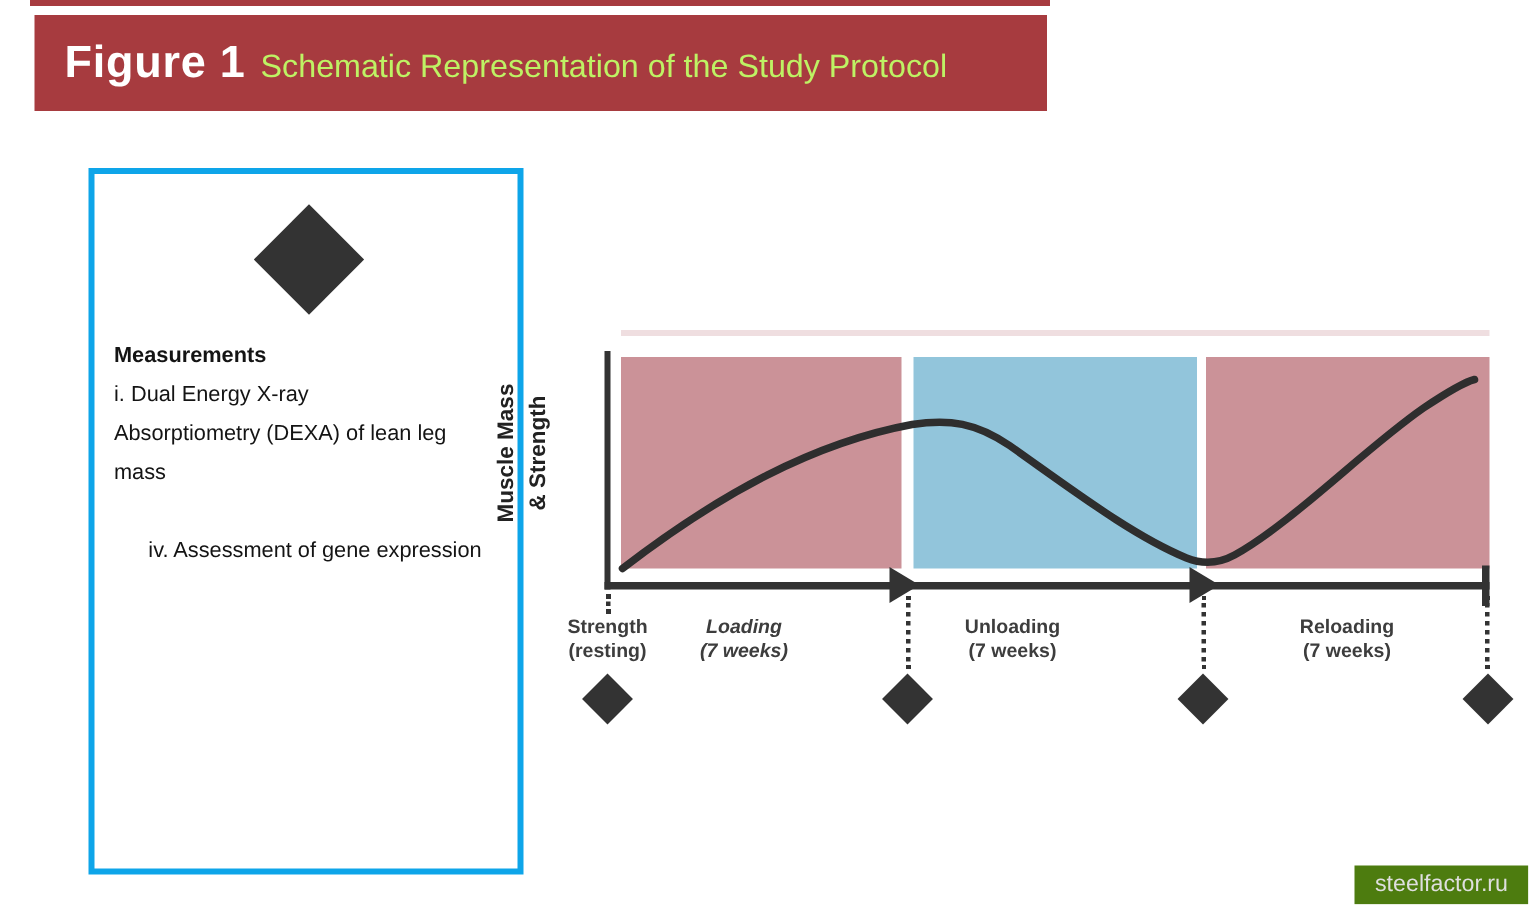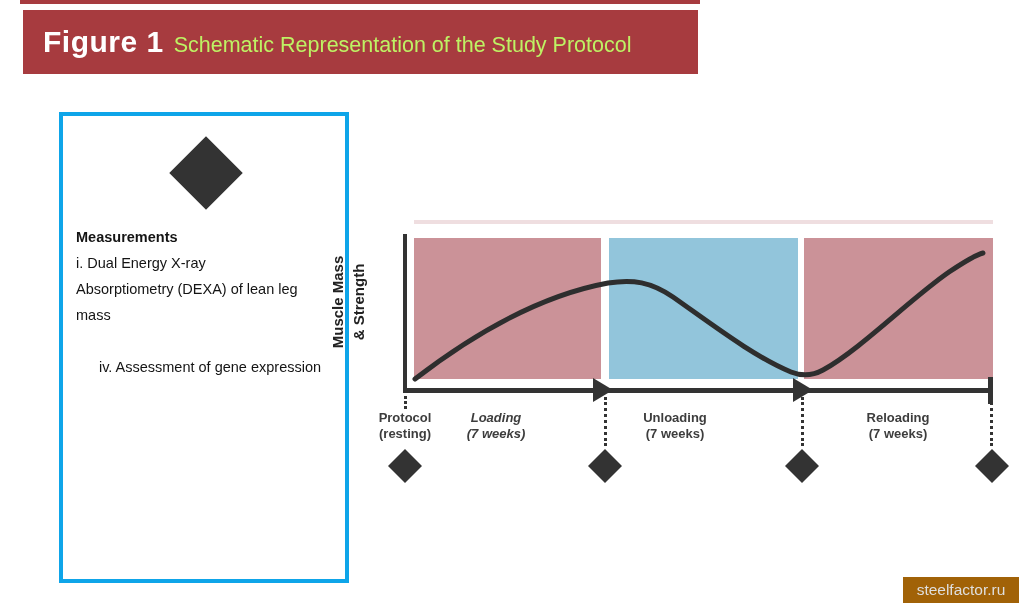--- a/index.html
+++ b/index.html
@@ -59,21 +59,21 @@
     font-size:13px;font-weight:bold;line-height:16px;color:#3d3d3d;
   }
   .p1{left:350px;} .p2{left:441px;font-style:italic;} .p3{left:620px;} .p4{left:843px;}
   .tl-diamond{
     position:absolute;top:454px;width:24px;height:24px;background:#333333;transform:rotate(45deg);
   }
   .t1{left:393px;} .t2{left:593px;} .t3{left:790px;} .t4{left:980px;}
   .curve-svg{position:absolute;left:395px;top:225px;width:610px;height:180px;}
   
   .watermark{
-    position:absolute;left:903px;top:577px;width:116px;height:26px;background:#a16207;
+    position:absolute;left:903px;top:577px;width:116px;height:26px;background:#4d7c0f;
     color:#DFDFDF;font-size:15.5px;line-height:26px;text-align:center;
   }
 </style>
 </head>
 <body>
 
 <div class="canvas">
 
   <div class="top-strip"></div>
   <div class="banner">
@@ -114,21 +114,21 @@
   <div class="arrowhead a1"></div>
   <div class="arrowhead a2"></div>
   <div class="end-cap"></div>
 
   <div class="dashline d1"></div>
   <div class="dashline d2"></div>
   <div class="dashline d3"></div>
   <div class="dashline d4"></div>
 
   <div class="phase-label p1">
-    <div>Protocol</div>
+    <div>Strength</div>
     <div>(resting)</div>
   </div>
   <div class="phase-label p2">
     <div>Loading</div>
     <div>(7 weeks)</div>
   </div>
   <div class="phase-label p3">
     <div>Unloading</div>
     <div>(7 weeks)</div>
   </div>

